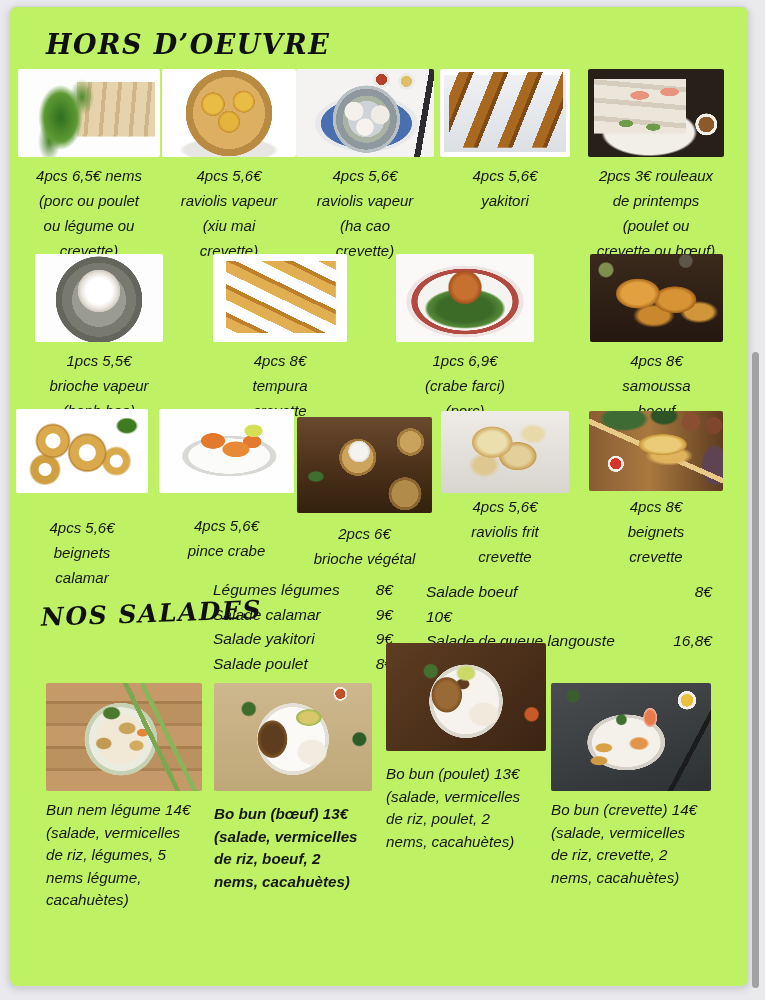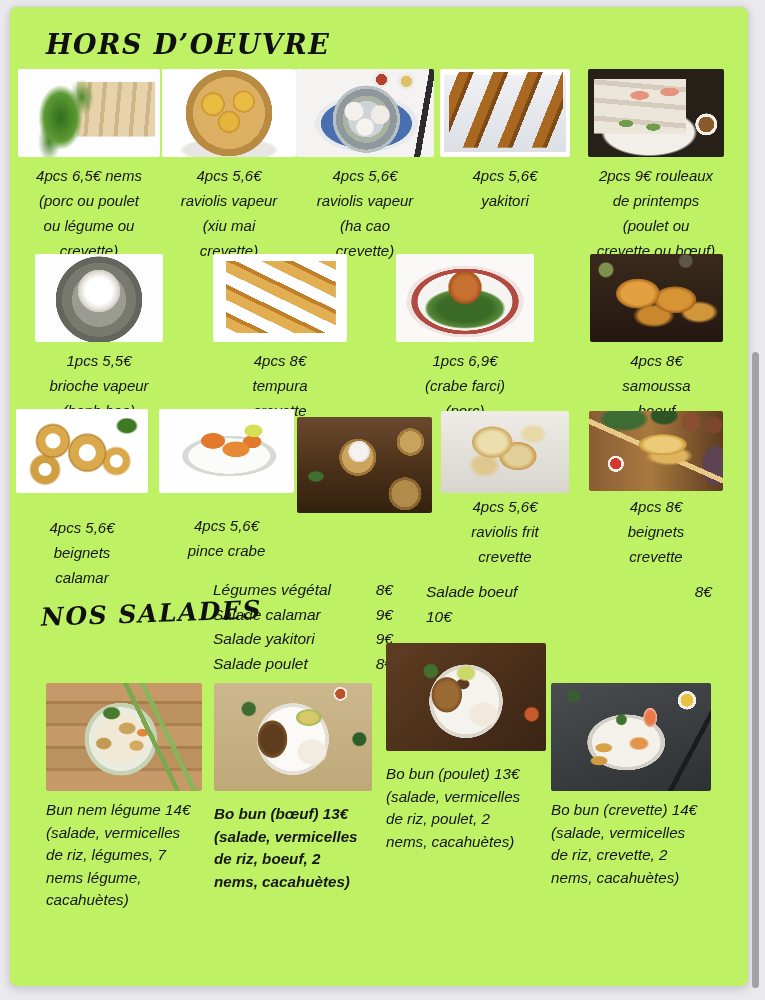--- a/index.html
+++ b/index.html
@@ -255,21 +255,21 @@
 (ha cao
 crevette)</div>
   </div>
   <div class="card" style="left:430px;top:62px;width:130px;">
     <div class="photo ph-yakitori" style="height:88px;"></div>
     <div class="cap">4pcs 5,6€
 yakitori</div>
   </div>
   <div class="card" style="left:578px;top:62px;width:136px;">
     <div class="photo ph-rouleaux" style="height:88px;"></div>
-    <div class="cap">2pcs 9€ rouleaux
+    <div class="cap">2pcs 3€ rouleaux
 de printemps
 (poulet ou
 crevette ou bœuf)</div>
   </div>
 
   <div class="card" style="left:25px;top:247px;width:128px;">
     <div class="photo ph-banhbao" style="height:88px;"></div>
     <div class="cap">1pcs 5,5€
 brioche vapeur
 (banh bao)
@@ -300,39 +300,41 @@
 beignets
 calamar</div>
   </div>
   <div class="card" style="left:149px;top:402px;width:135px;">
     <div class="photo ph-pincecrabe" style="height:84px;"></div>
     <div class="cap" style="margin-top:20px;">4pcs 5,6€
 pince crabe</div>
   </div>
   <div class="card" style="left:287px;top:410px;width:135px;">
     <div class="photo ph-briochevegetal" style="height:96px;"></div>
+    <div class="cap" style="margin-top:8px;">2pcs 6€
+brioche végétal</div>
   </div>
   <div class="card" style="left:431px;top:404px;width:128px;">
     <div class="photo ph-raviolisfrit" style="height:82px;"></div>
     <div class="cap" style="margin-top:1px;">4pcs 5,6€
 raviolis frit
 crevette</div>
   </div>
   <div class="card" style="left:579px;top:404px;width:134px;">
     <div class="photo ph-beignetscrevette" style="height:80px;"></div>
     <div class="cap" style="margin-top:3px;">4pcs 8€
 beignets
 crevette</div>
   </div>
 
   <div class="section-title" style="left:31px;top:592px;font-size:25px;transform:rotate(-2deg);">NOS SALADES</div>
 
   <div class="salad-col" style="left:203px;top:571px;width:180px;">
     <div class="salad-row">
-      <span>Légumes végétal</span>
+      <span>Légumes légumes</span>
       <span>8€</span>
     </div>
     <div class="salad-row">
       <span>Salade calamar</span>
       <span>9€</span>
     </div>
     <div class="salad-row">
       <span>Salade yakitori</span>
       <span>9€</span>
     </div>
@@ -342,28 +344,32 @@
     </div>
   </div>
 
   <div class="salad-col" style="left:416px;top:573px;width:286px;">
     <div class="salad-row">
       <span>Salade boeuf</span>
       <span>8€</span>
     </div>
     <div class="salad-row">
       <span>10€</span>
+    </div>
+    <div class="salad-row">
+      <span>Salade de queue langouste</span>
+      <span>16,8€</span>
     </div>
   </div>
 
   <div class="card" style="left:36px;top:676px;width:156px;">
     <div class="photo ph-bunnem" style="height:108px;"></div>
     <div class="cap cap-left" style="margin-top:8px;">Bun nem légume 14€
 (salade, vermicelles
-de riz, légumes, 7
+de riz, légumes, 5
 nems légume,
 cacahuètes)</div>
   </div>
   <div class="card" style="left:204px;top:676px;width:158px;">
     <div class="photo ph-bobunboeuf" style="height:108px;"></div>
     <div class="cap cap-left" style="margin-top:12px;font-weight:bold;">Bo bun (bœuf) 13€
 (salade, vermicelles
 de riz, boeuf, 2
 nems, cacahuètes)</div>
   </div>

